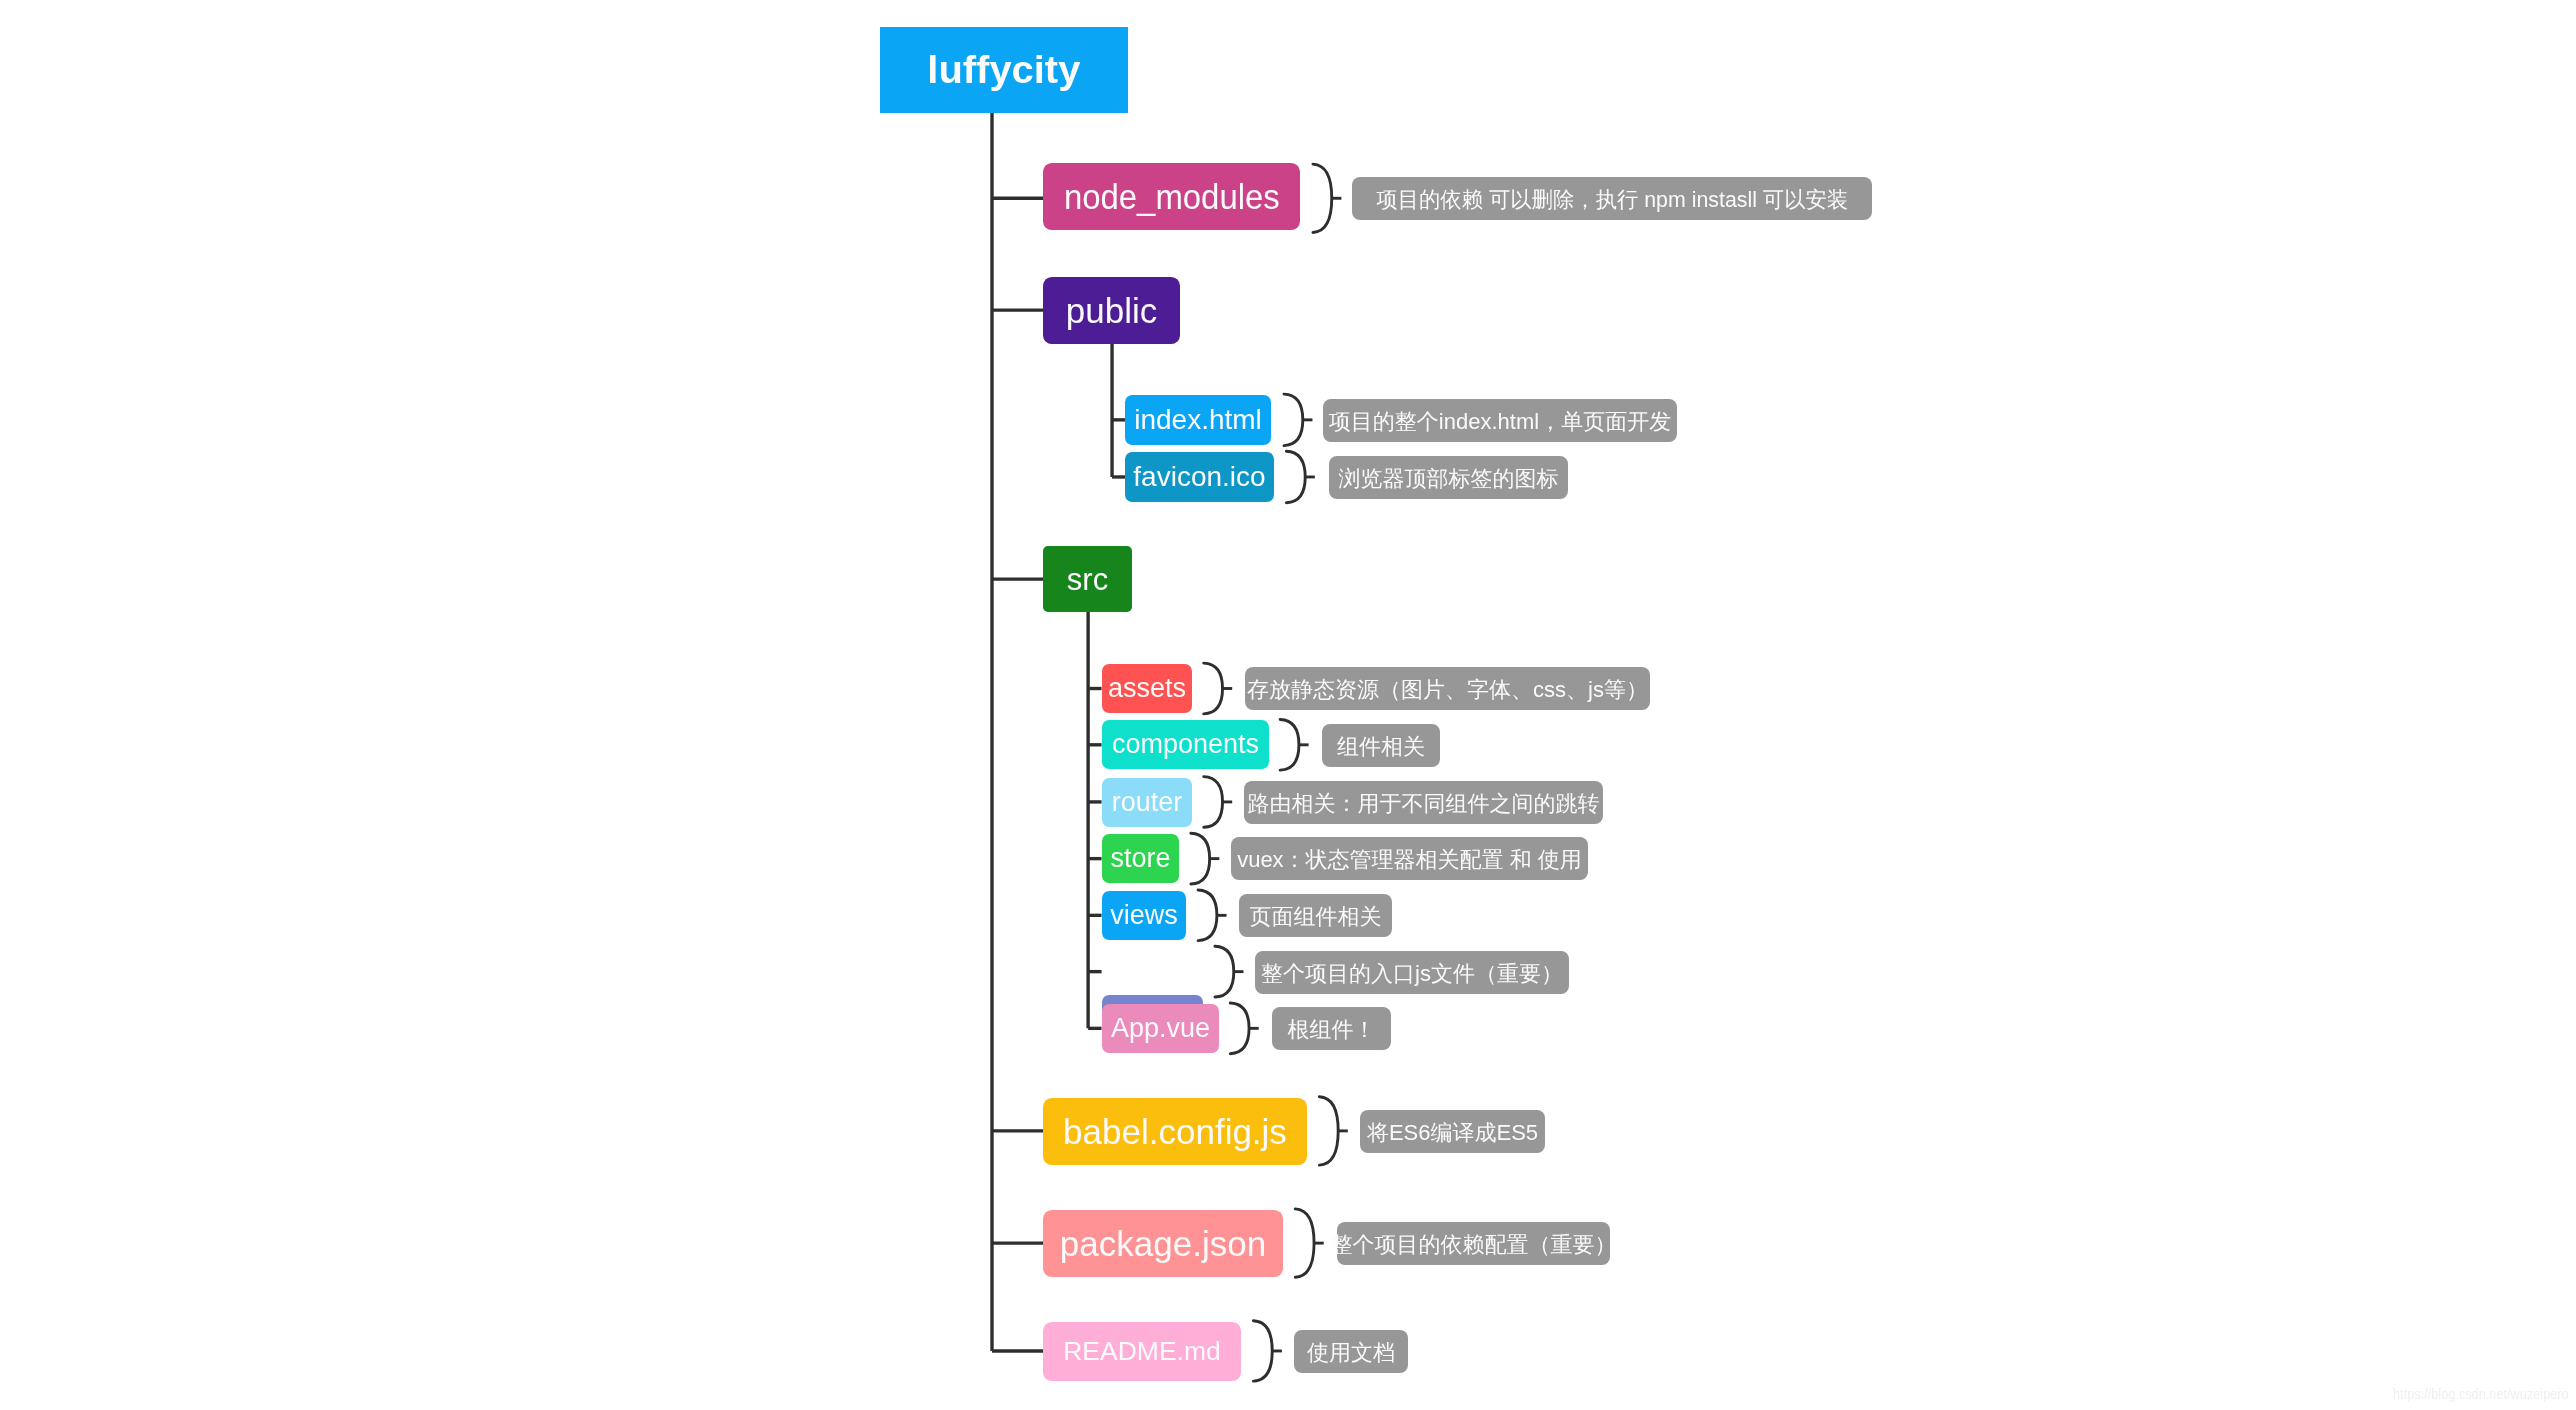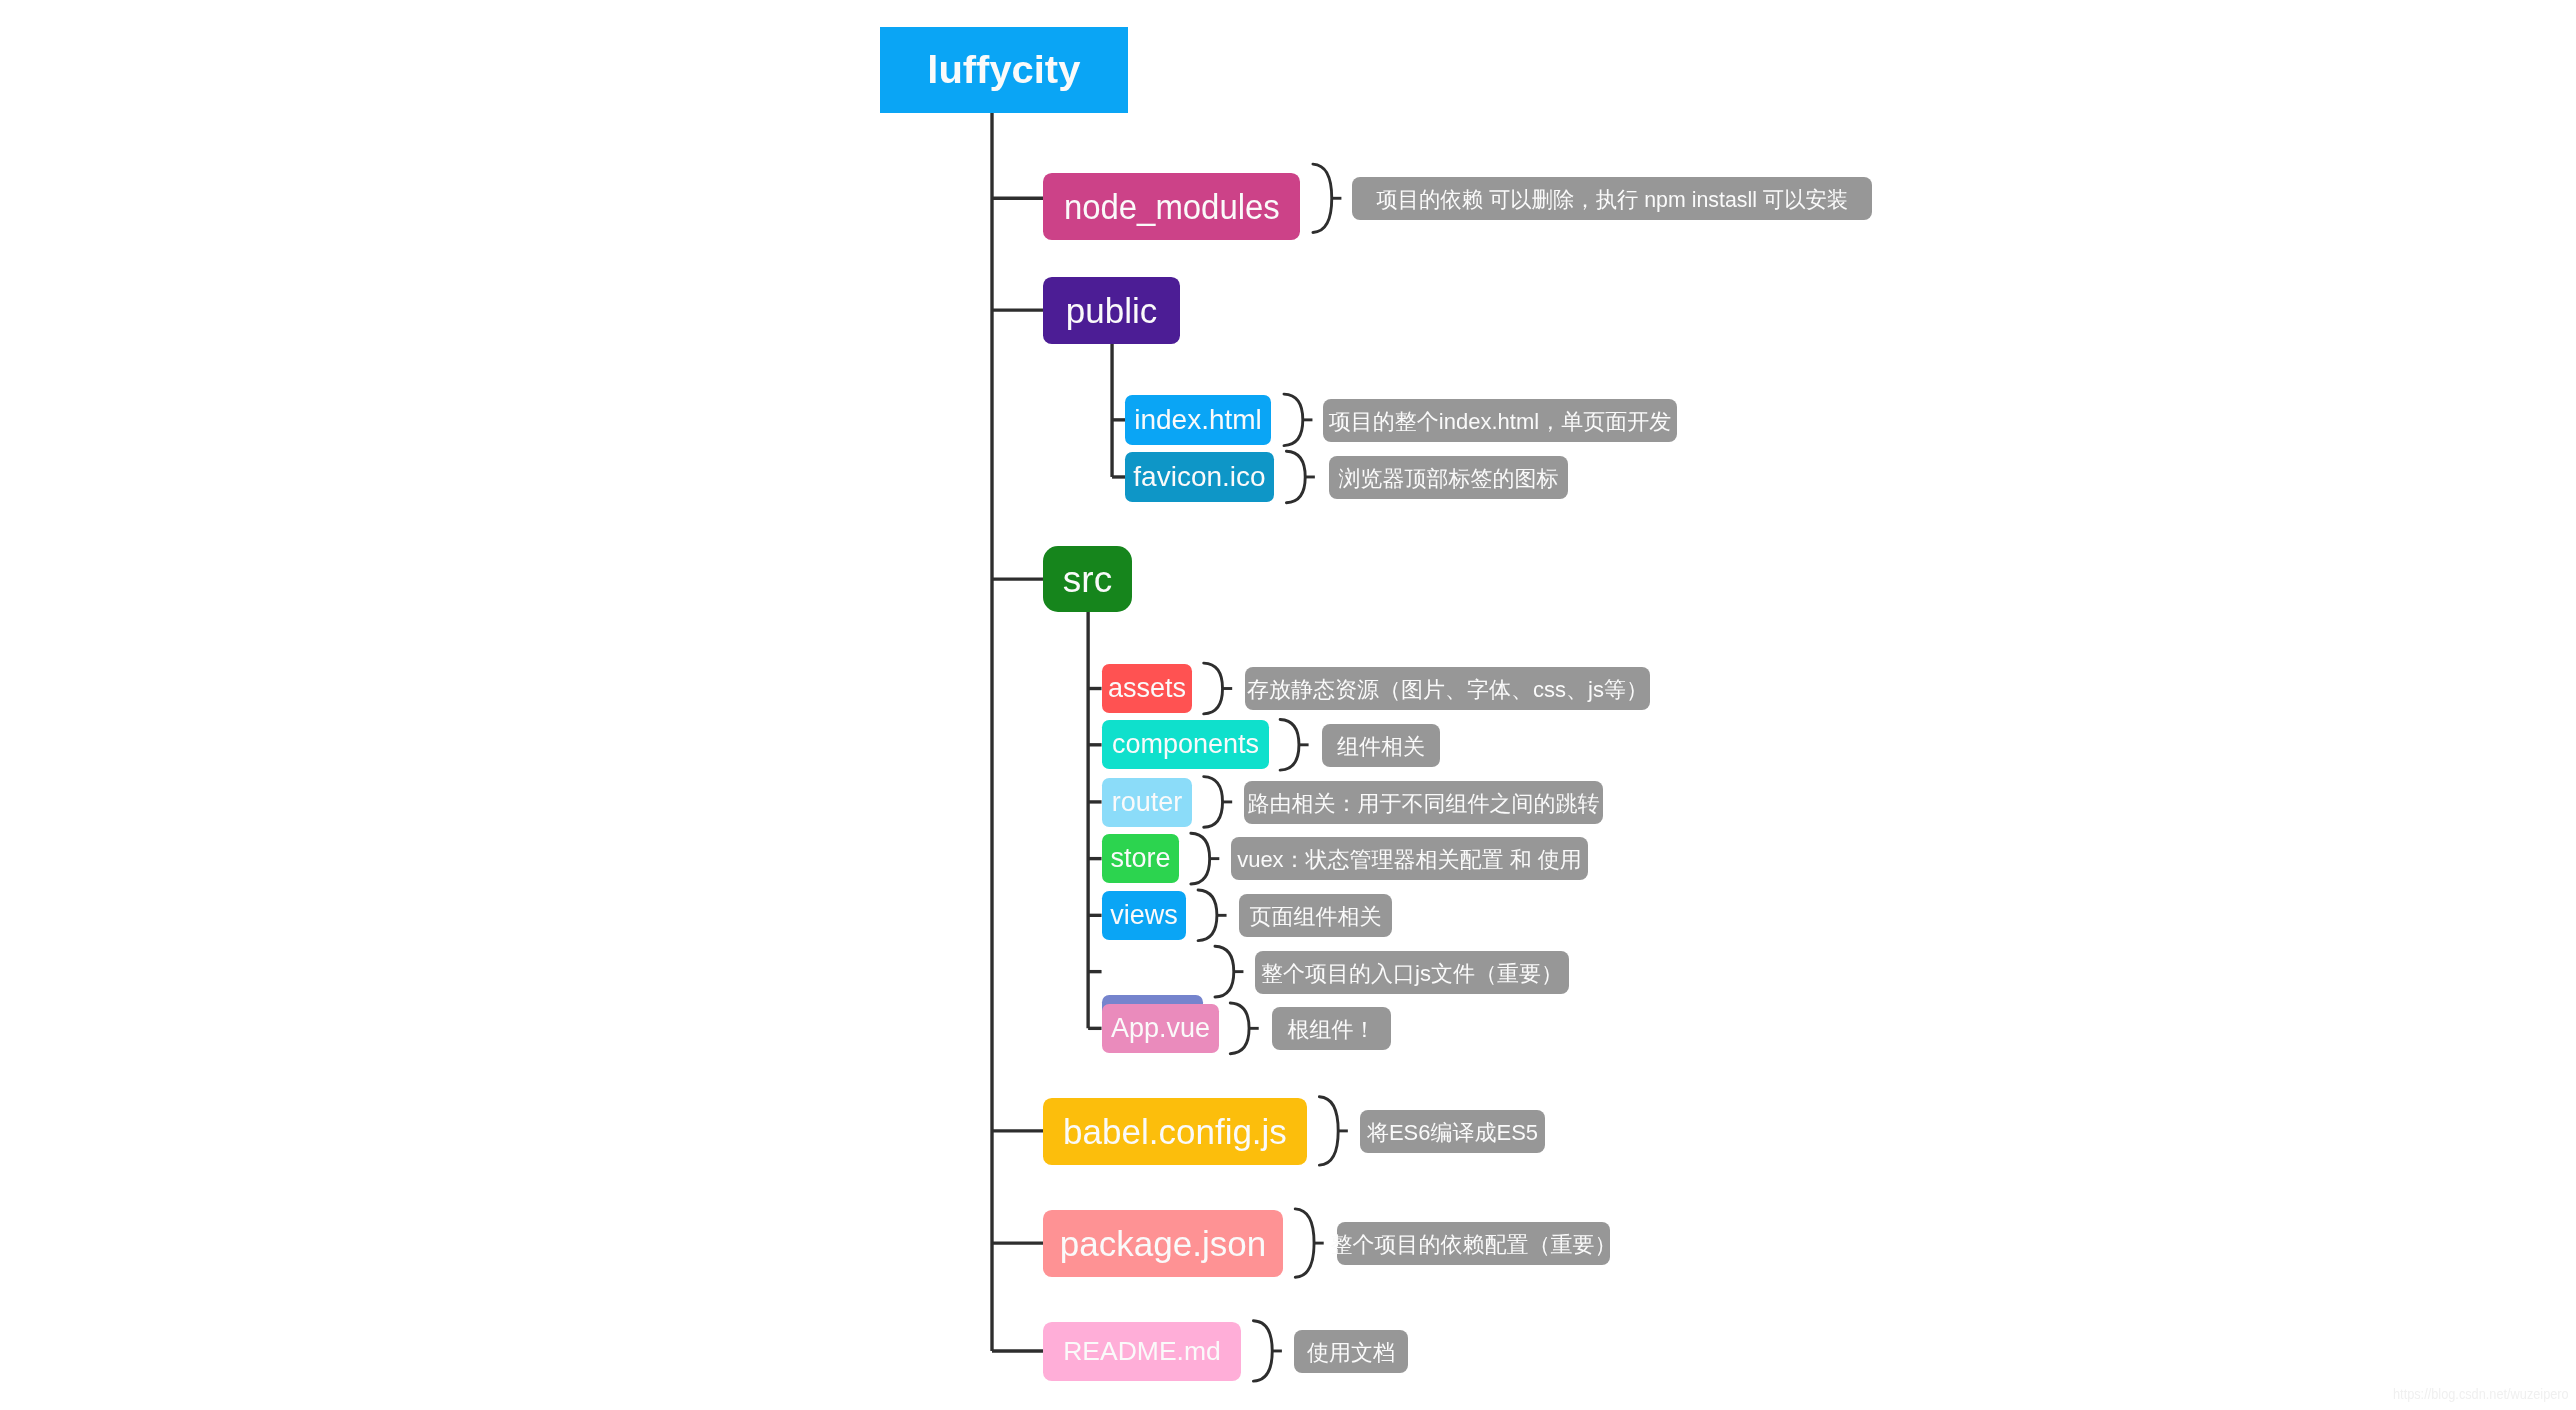--- a/index.html
+++ b/index.html
@@ -63,42 +63,42 @@
       <path d="M1663.4 1406 L1675.4 1406" stroke="#2e2e2e" stroke-width="3.6" fill="none"></path>
       <path d="M1610 1503 C1629 1504.0119047619048,1633.4 1525.2619047619048,1633.4 1545.5 C1633.4 1565.7380952380952,1629 1586.9880952380952,1610 1588" stroke="#2e2e2e" stroke-width="3.6" fill="none" stroke-linecap="round"></path>
       <path d="M1633.4 1545.5 L1645.4 1545.5" stroke="#2e2e2e" stroke-width="3.6" fill="none"></path>
       <path d="M1558 1642.1 C1577 1642.992857142857,1581.4 1661.742857142857,1581.4 1679.6 C1581.4 1697.4571428571428,1577 1716.2071428571428,1558 1717.1" stroke="#2e2e2e" stroke-width="3.6" fill="none" stroke-linecap="round"></path>
       <path d="M1581.4 1679.6 L1593.4 1679.6" stroke="#2e2e2e" stroke-width="3.6" fill="none"></path>
     </svg>
   <div id="boxes">
       <div class="node" style="left: 880px; top: 27px; width: 248px; height: 86px; background: rgb(10, 165, 245); color: rgb(250, 250, 250); border-radius: 0px; font-size: 38px; font-weight: 700;">
         <span style="display: inline-block; transform: scaleX(1.05) translateZ(0px);">luffycity</span>
       </div>
-      <div class="node" style="left: 1043px; top: 173px; width: 257px; height: 67px; background: rgb(204, 66, 136); color: rgb(250, 250, 250); border-radius: 8.8px; font-size: 35px; font-weight: 400;">
+      <div class="node" style="left: 1043px; top: 163px; width: 257px; height: 67px; background: rgb(204, 66, 136); color: rgb(250, 250, 250); border-radius: 8.8px; font-size: 35px; font-weight: 400;">
         <span style="display: inline-block; transform: scaleX(0.94) translateZ(0px);">node_modules</span>
       </div>
       <div class="note" style="left: 1352px; top: 177px; width: 520px; height: 43px; background: rgb(151, 151, 151); color: rgb(250, 250, 250); font-size: 22px;">
         <span style="display: inline-block; transform: translateY(1.2px) scaleX(0.97) translateZ(0px);">项目的依赖 可以删除，执行 npm instasll 可以安装</span>
       </div>
       <div class="node" style="left: 1043px; top: 277px; width: 137px; height: 67px; background: #4c1d95; color: rgb(250, 250, 250); border-radius: 8.8px; font-size: 35px; font-weight: 400;">
         <span style="display: inline-block; transform: scaleX(1) translateZ(0px);">public</span>
       </div>
       <div class="node" style="left: 1125px; top: 395px; width: 146px; height: 50px; background: rgb(10, 165, 245); color: rgb(250, 250, 250); border-radius: 7.2px; font-size: 28px; font-weight: 400;">
         <span style="display: inline-block; transform: scaleX(1) translateZ(0px);">index.html</span>
       </div>
       <div class="note" style="left: 1323px; top: 399px; width: 354px; height: 43px; background: rgb(151, 151, 151); color: rgb(250, 250, 250); font-size: 22px;">
         <span style="display: inline-block; transform: translateY(1.2px) scaleX(1) translateZ(0px);">项目的整个index.html，单页面开发</span>
       </div>
       <div class="node" style="left: 1125px; top: 452px; width: 149px; height: 50px; background: rgb(14, 150, 199); color: rgb(250, 250, 250); border-radius: 7.2px; font-size: 28px; font-weight: 400;">
         <span style="display: inline-block; transform: scaleX(1) translateZ(0px);">favicon.ico</span>
       </div>
       <div class="note" style="left: 1329px; top: 456px; width: 239px; height: 43px; background: rgb(151, 151, 151); color: rgb(250, 250, 250); font-size: 22px;">
         <span style="display: inline-block; transform: translateY(1.2px) scaleX(1) translateZ(0px);">浏览器顶部标签的图标</span>
       </div>
-      <div class="node" style="left: 1043px; top: 546px; width: 89px; height: 66px; background: rgb(22, 133, 28); color: rgb(250, 250, 250); border-radius: 15px; font-size: 37px; font-weight: 400;">
+      <div class="node" style="left: 1043px; top: 546px; width: 89px; height: 66px; background: rgb(22, 133, 28); color: rgb(250, 250, 250); border-radius: 5px; font-size: 31px; font-weight: 400;">
         <span style="display: inline-block; transform: scaleX(1) translateZ(0px);">src</span>
       </div>
       <div class="node" style="left: 1102px; top: 664px; width: 90px; height: 49px; background: rgb(255, 82, 82); color: rgb(250, 250, 250); border-radius: 7.2px; font-size: 27px; font-weight: 400;">
         <span style="display: inline-block; transform: scaleX(1) translateZ(0px);">assets</span>
       </div>
       <div class="note" style="left: 1245px; top: 667px; width: 405px; height: 43px; background: rgb(151, 151, 151); color: rgb(250, 250, 250); font-size: 22px;">
         <span style="display: inline-block; transform: translateY(1.2px) scaleX(1) translateZ(0px);">存放静态资源（图片、字体、css、js等）</span>
       </div>
       <div class="node" style="left: 1102px; top: 720px; width: 167px; height: 49px; background: rgb(15, 224, 204); color: rgb(250, 250, 250); border-radius: 7.2px; font-size: 27px; font-weight: 400;">
         <span style="display: inline-block; transform: scaleX(1) translateZ(0px);">components</span>

